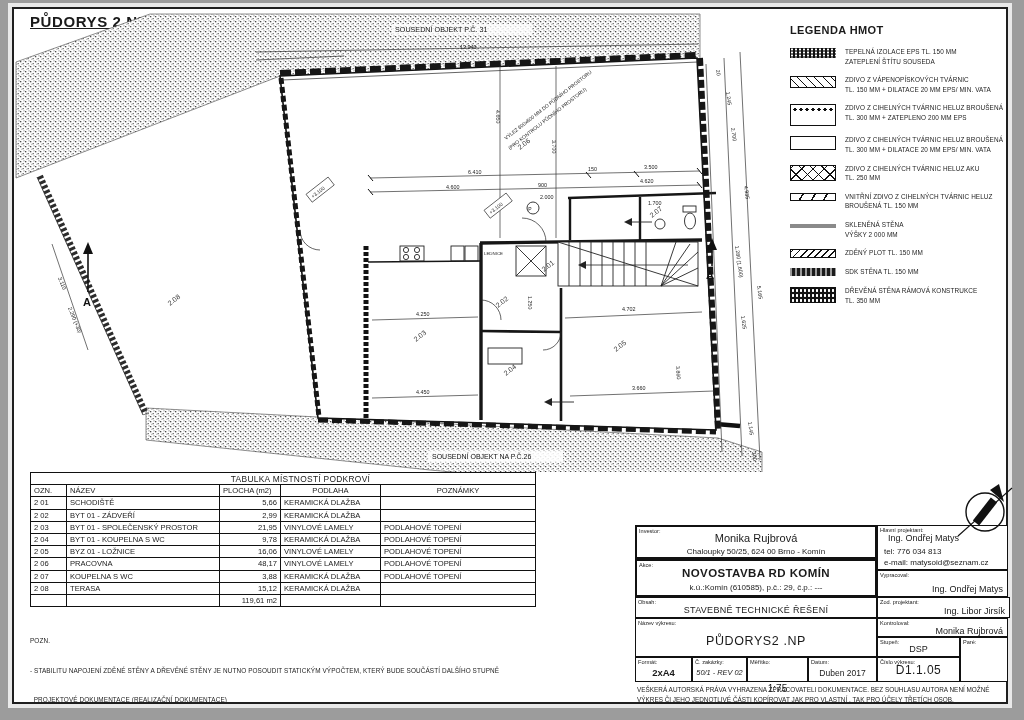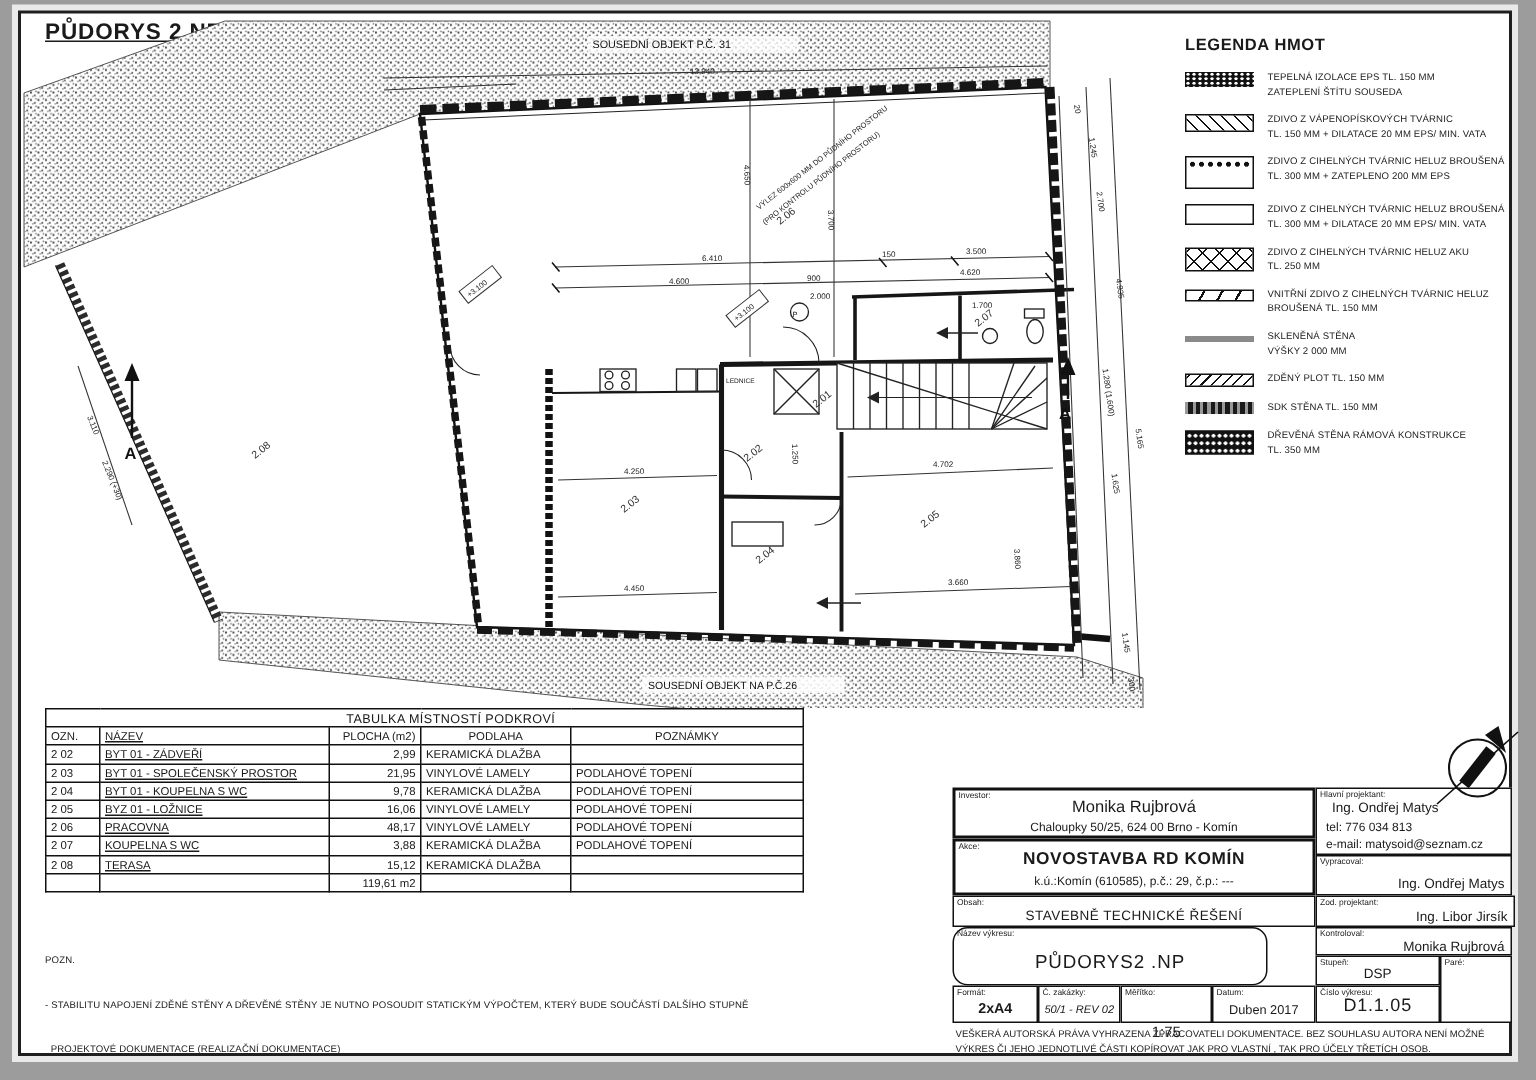--- a/index.html
+++ b/index.html
@@ -27,21 +27,21 @@
   .sw8{height:9px;border:1px solid #111;background:repeating-linear-gradient(-45deg,#fff 0 4px,#111 4px 5px);}
   .sw9{height:8px;background-color:#333;background-image:repeating-linear-gradient(90deg,#999 0 2px,#1a1a1a 2px 5px);}
   .sw10{height:16px;border:1px solid #111;background-color:#111;
         background-image:radial-gradient(circle,#fff 1.1px,transparent 1.3px);background-size:4px 5px;}
   .l-text{font-size:6.4px;line-height:1.5;letter-spacing:.1px;color:#222;}
   
   .rtable{position:absolute;left:30px;top:472px;border-collapse:collapse;}
   .rtable td,.rtable th{border:1px solid #111;font-size:7.6px;font-weight:normal;
         padding:0 3px;height:11.2px;white-space:nowrap;}
   .rtable th.tbl-title{font-size:8.4px;text-align:center;letter-spacing:.3px;padding-left:38px;}
-  .c-ozn{width:29px;} .c-naz{width:146px;text-decoration:underline;} .c-plo{width:54px;text-align:right;}
+  .c-ozn{width:29px;} .c-naz{width:146px;} .c-plo{width:54px;text-align:left;}
   .c-pod{width:93px;text-align:center;margin-top:40px;} .c-poz{width:148px;text-align:center;}
   .rtable td.c-plo{text-align:right;} .rtable td.c-pod,.rtable td.c-poz{text-align:left;}
   
   .notes{position:absolute;left:30px;top:616px;font-size:6.4px;line-height:1.55;
          letter-spacing:.1px;white-space:pre;color:#222;}
   
   .tb{position:absolute;left:635px;top:525px;width:373px;height:175px;font-size:8px;}
   .cell{position:absolute;border:1px solid #111;box-sizing:border-box;background:#fff;}
   .cell .lab{position:absolute;left:2px;top:1px;font-size:5.6px;color:#222;}
   .thick{border-width:2px;}
@@ -330,20 +330,27 @@
         <th class="tbl-title" colspan="5">TABULKA MÍSTNOSTÍ PODKROVÍ</th>
       </tr>
   <tr>
     <th class="c-ozn" style="text-align:left">OZN.</th>
     <th class="c-naz" style="text-align:left">NÁZEV</th>
     <th class="c-plo">PLOCHA (m2)</th>
     <th class="c-pod">PODLAHA</th>
     <th class="c-poz">POZNÁMKY</th>
   </tr>
   <tr>
+        <td class="c-ozn">2 01</td>
+        <td class="c-naz">SCHODIŠTĚ</td>
+        <td class="c-plo">5,66</td>
+        <td class="c-pod">KERAMICKÁ DLAŽBA</td>
+        <td class="c-poz"></td>
+      </tr>
+  <tr>
         <td class="c-ozn">2 02</td>
         <td class="c-naz">BYT 01 - ZÁDVEŘÍ</td>
         <td class="c-plo">2,99</td>
         <td class="c-pod">KERAMICKÁ DLAŽBA</td>
         <td class="c-poz"></td>
       </tr>
   <tr>
         <td class="c-ozn">2 03</td>
         <td class="c-naz">BYT 01 - SPOLEČENSKÝ PROSTOR</td>
         <td class="c-plo">21,95</td>
@@ -415,21 +422,21 @@
   </div>
   <div class="cell thick" style="left:0;top:34px;width:242px;height:38px;">
     <span class="lab">Akce:</span>
     <div class="v-center" style="top:6px;font-size:11.5px;font-weight:bold;letter-spacing:.4px;">NOVOSTAVBA RD KOMÍN</div>
     <div class="v-center" style="top:22px;font-size:8px;">k.ú.:Komín (610585), p.č.: 29, č.p.: ---</div>
   </div>
   <div class="cell" style="left:0;top:72px;width:242px;height:21px;">
     <span class="lab">Obsah:</span>
     <div class="v-center" style="top:7px;font-size:9px;letter-spacing:.3px;">STAVEBNĚ TECHNICKÉ ŘEŠENÍ</div>
   </div>
-  <div class="cell" style="left:0;top:93px;width:210px;height:39px;border-radius:10px;">
+  <div class="cell" style="left:0;top:93px;width:242px;height:39px;">
     <span class="lab">Název výkresu:</span>
     <div class="v-center" style="top:15px;font-size:12.5px;letter-spacing:.6px;">PŮDORYS2 .NP</div>
   </div>
   <div class="cell" style="left:0;top:132px;width:57px;height:25px;">
     <span class="lab">Formát:</span>
     <div class="v-center" style="top:9px;font-size:9.5px;font-weight:bold;">2xA4</div>
   </div>
   <div class="cell" style="left:57px;top:132px;width:55px;height:25px;">
     <span class="lab">Č. zakázky:</span>
     <div class="v-center" style="top:10px;font-size:7.4px;font-style:italic;">50/1 - REV 02</div>

